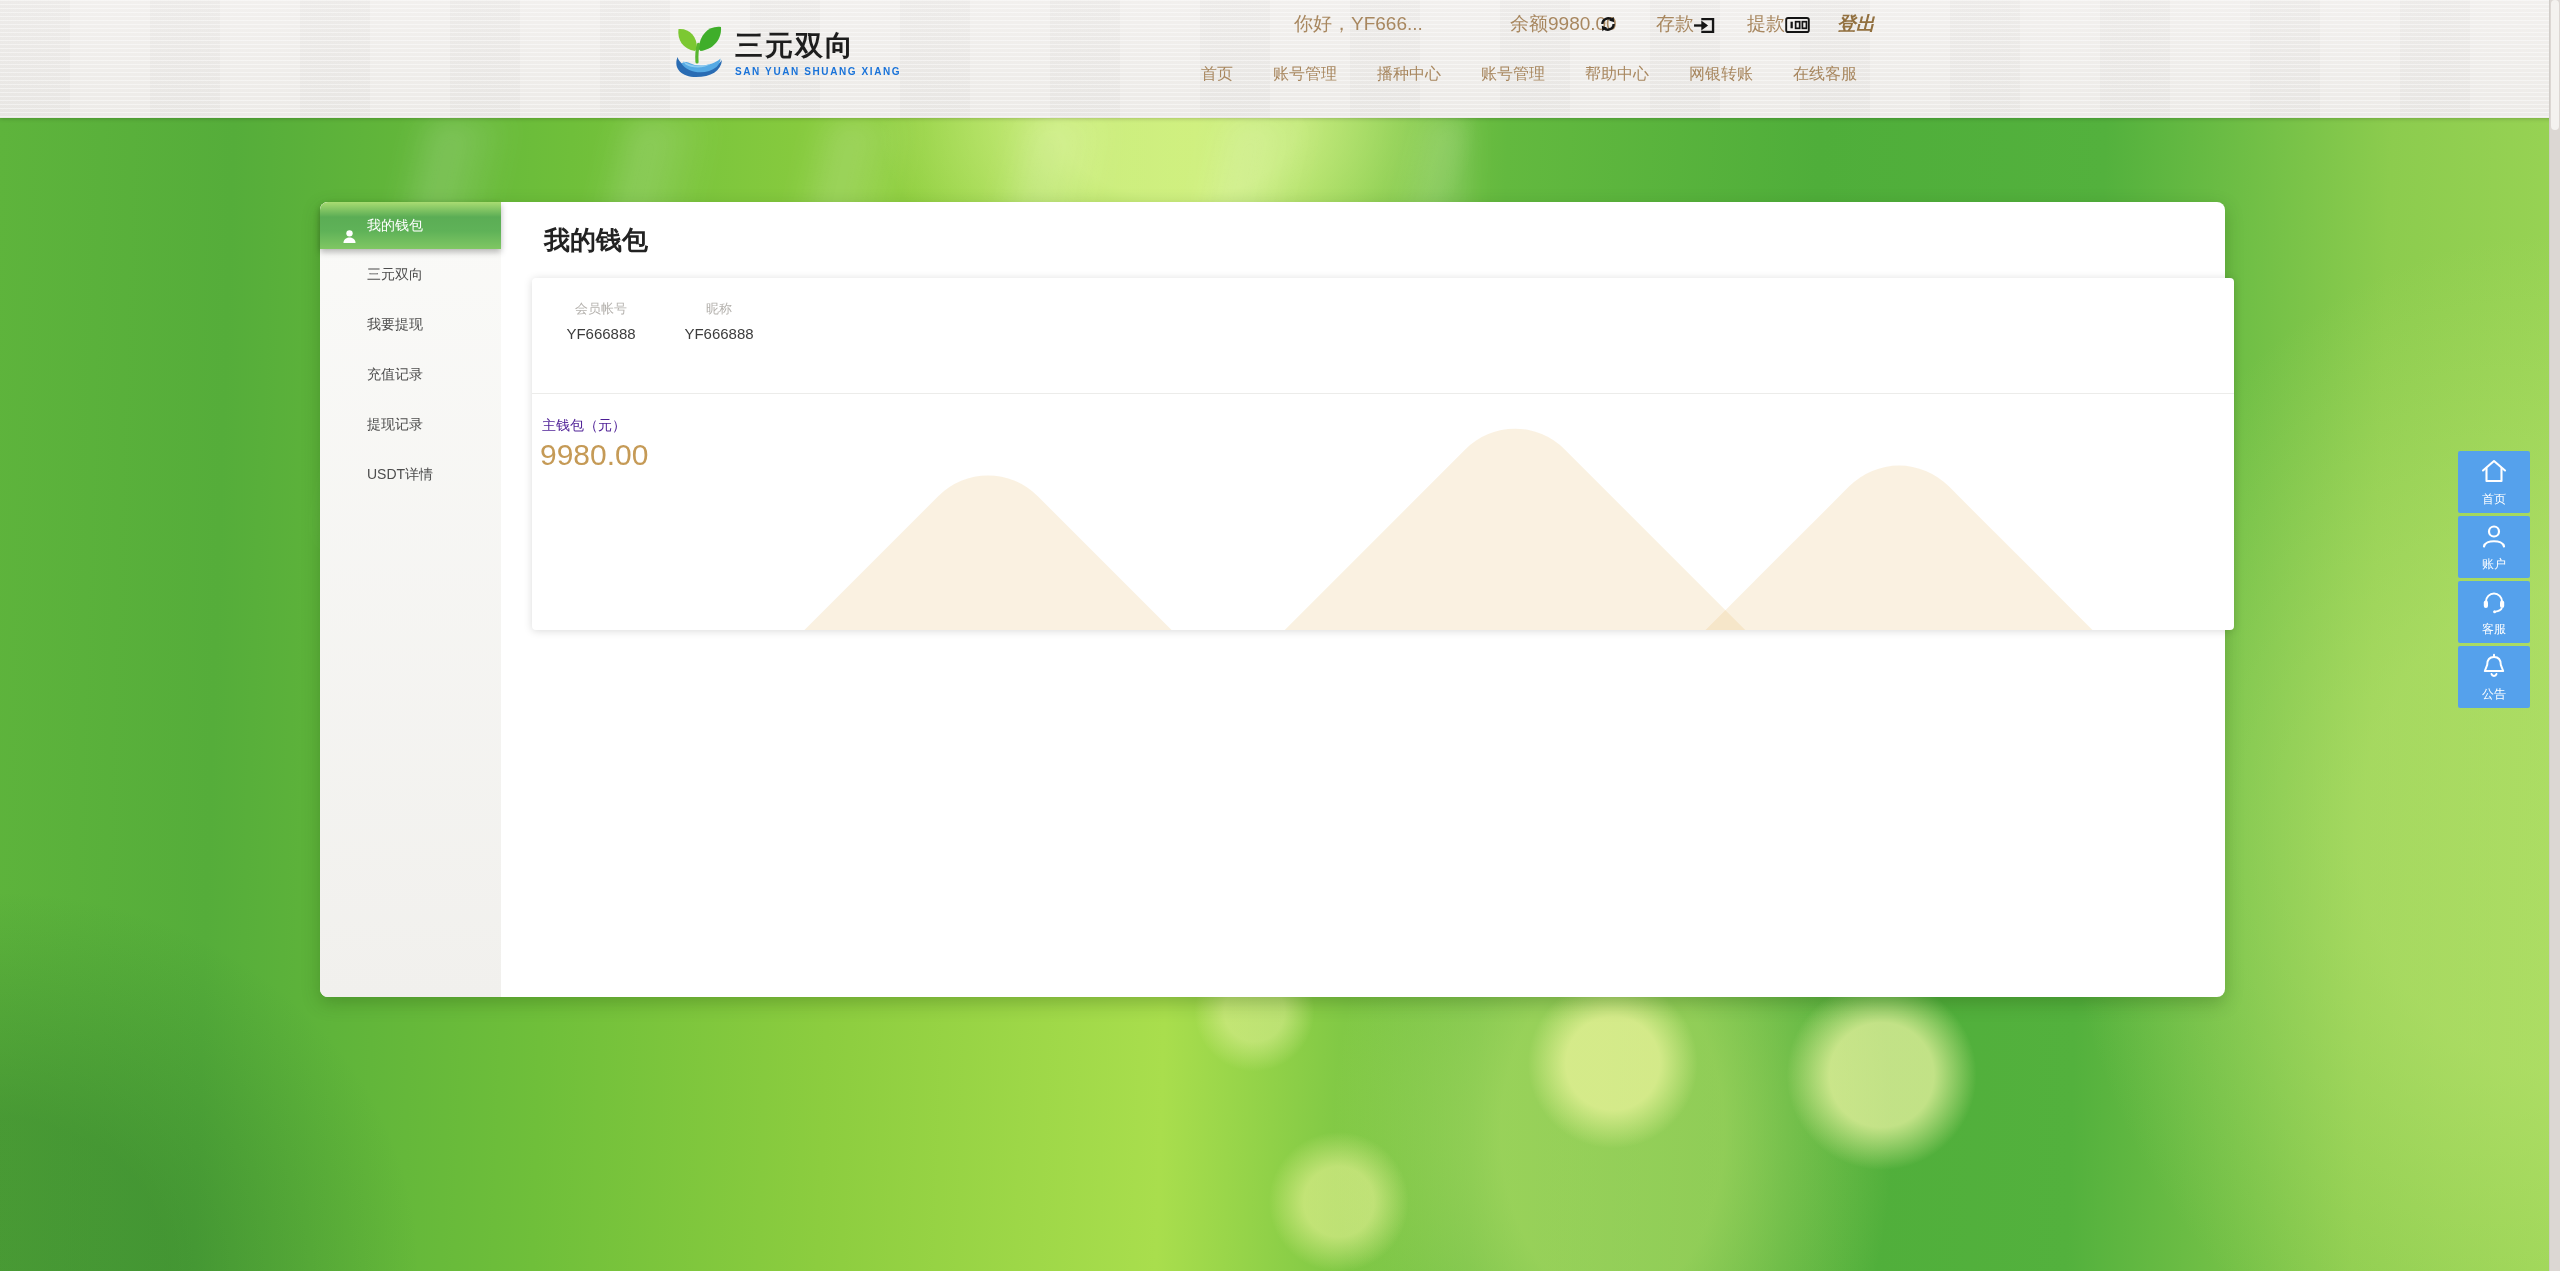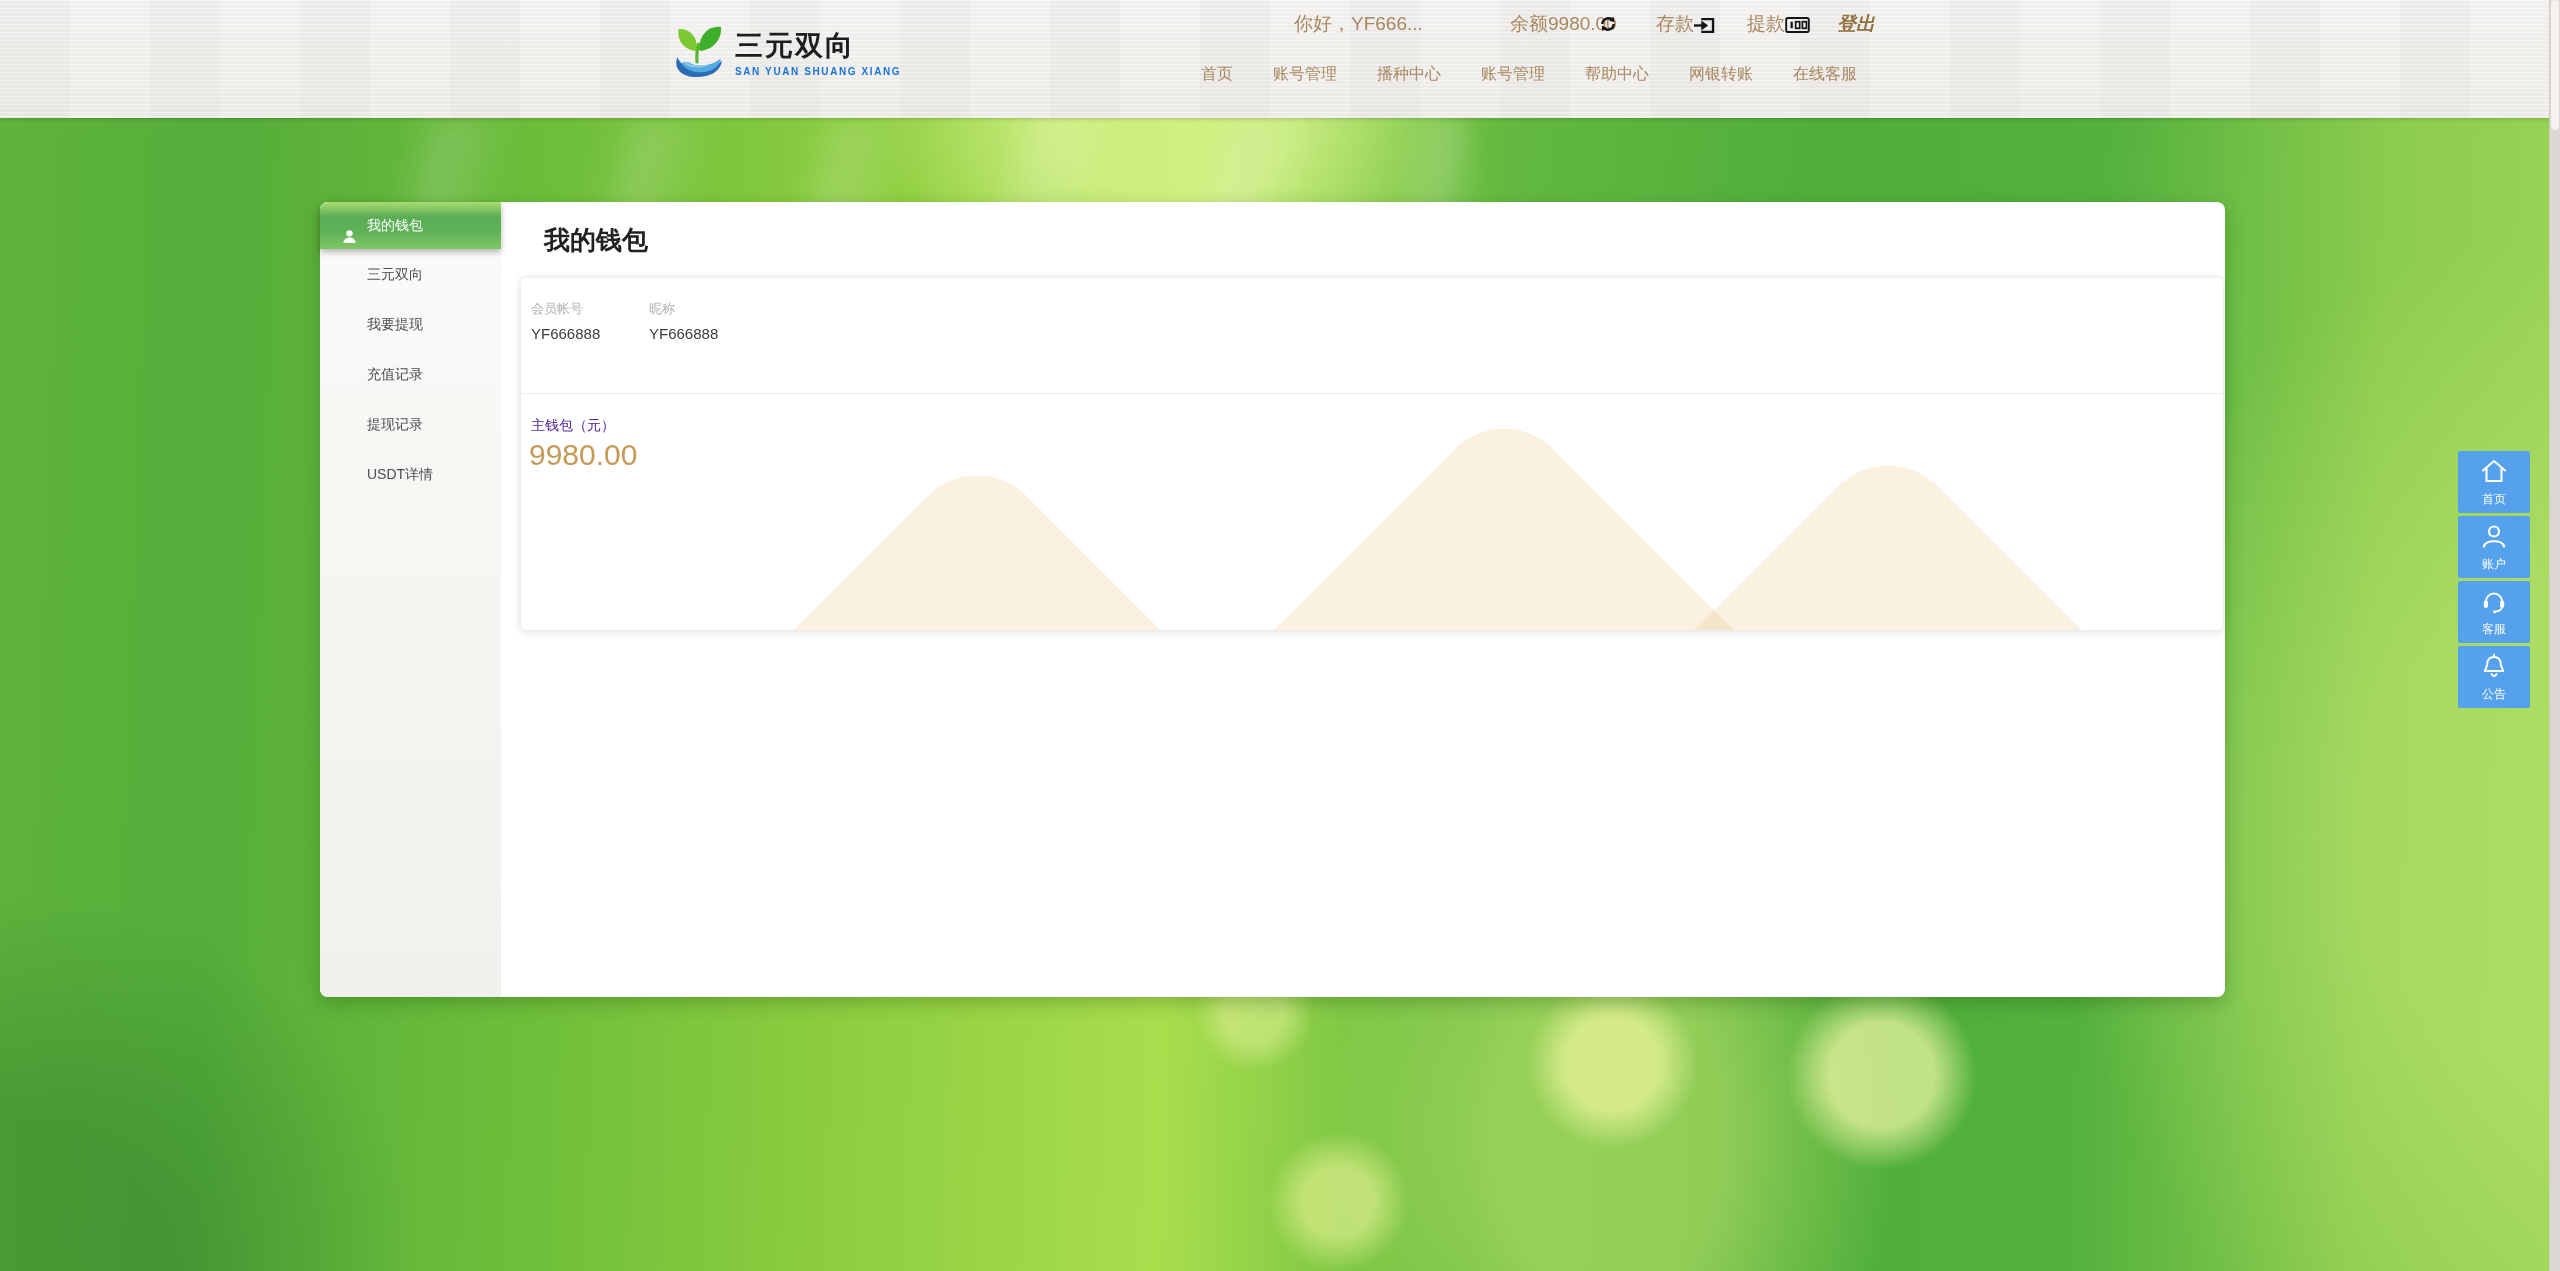--- a/index.html
+++ b/index.html
@@ -48,22 +48,22 @@
     border-radius:8px 0 0 8px;}
   .side-item{height:50px;line-height:50px;padding-left:47px;font-size:14px;color:#4d4d4d;cursor:pointer;position:relative;}
   .side-item.active{height:47px;line-height:47px;color:#fff;border-top-left-radius:8px;
     background:linear-gradient(180deg,#a9dc72 0%,#5bad55 32%,#5fb258 62%,#80c763 100%);
     box-shadow:0 3px 6px rgba(0,0,0,.28);}
   .side-icon{position:absolute;left:21px;top:15px;}
 
   .content{flex:1;position:relative;}
   .page-title{position:absolute;left:30px;top:21px;font-size:26px;font-weight:bold;color:#222;}
 
-  .card{position:absolute;left:7px;top:76px;width:1702px;height:352px;background:#fff;
-    border-radius:4px;box-shadow:0 1px 8px rgba(0,0,0,.15);overflow:hidden;}
+  .card{position:absolute;left:18px;top:76px;width:1702px;height:352px;background:#fff;
+    border-radius:4px;box-shadow:0 1px 8px rgba(0,0,0,.15);overflow:hidden;text-align:center;}
   .deco{position:absolute;border-radius:70px;background:rgba(230,190,120,.22);transform:rotate(45deg);}
   .deco-a{left:141px;top:299px;width:630px;height:630px;}
   .deco-b{left:613px;top:275px;width:740px;height:740px;}
   .deco-c{left:1057px;top:287px;width:620px;height:620px;}
   .member-row{position:absolute;left:10px;top:22px;display:flex;}
   .member-col{width:118px;}
   .m-label{font-size:13px;color:#b5b2ae;}
   .m-value{font-size:15px;color:#3c3c3c;margin-top:7px;}
   .card-divider{position:absolute;left:0;right:0;top:115px;height:1px;background:#ececea;}
   .wallet-label{position:absolute;left:10px;top:139px;font-size:14px;color:#4c1d95;}

